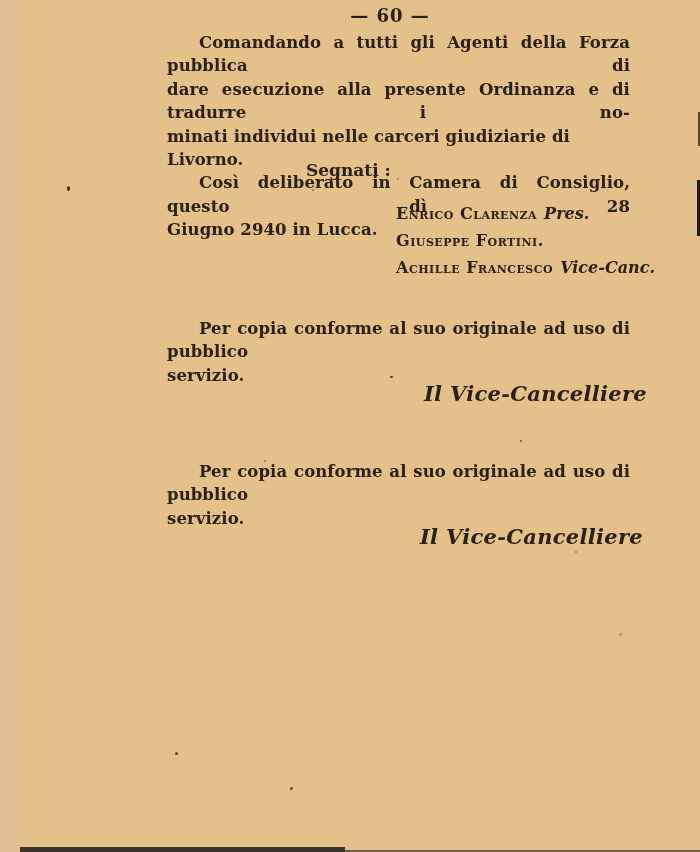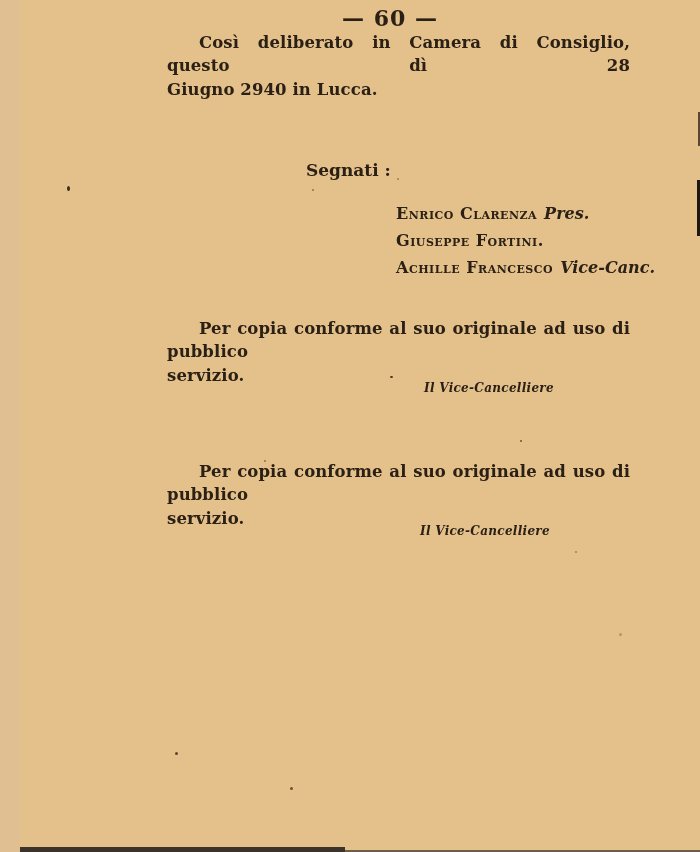--- a/index.html
+++ b/index.html
@@ -21,21 +21,21 @@
     position: absolute;
     left: 0; top: 0;
     width: 20px; height: 852px;
     background: var(--paper-gutter, #e0bf93);
   }
   .page-number {
     position: absolute;
     left: 165px; top: 5px;
     width: 450px;
     text-align: center;
-    font-size: 22px;
+    font-size: 18px;
     font-weight: bold;
     letter-spacing: 1px;
   }
   .text-block {
     position: absolute;
     left: 167px;
     width: 463px;
     font-size: 16.5px;
     font-weight: bold;
     line-height: 23.4px;
@@ -58,21 +58,21 @@
     left: 396px; top: 200px;
     line-height: 27px;
     font-size: 16px;
     font-weight: bold;
   }
   .sig-name { font-variant: small-caps; letter-spacing: 0.5px; }
   .sig-role { font-style: italic; margin-left: 7px; }
   .sig-role:empty { display: none; margin-left: 0; }
   .clerk-signature {
     position: absolute;
-    font-size: 12px;
+    font-size: 21px;
     font-weight: bold;
     font-style: italic;
     letter-spacing: 0.3px;
   }
   .clerk-1 { left: 424px; top: 381px; }
   .clerk-2 { left: 420px; top: 524px; }
   
   .bottom-band-left {
     position: absolute;
     left: 20px; top: 847px;
@@ -105,20 +105,25 @@
 </head>
 <body>
 
 <div class="page" style="--paper: #e4c08b; --paper-gutter: #e0bf93; --ink: #2b2015; --edge-dark: #3c332a;">
 
   <div class="gutter-strip"></div>
 
   <div class="page-number">— 60 —</div>
 
   <div class="text-block body-text">
+    <div>
+      <div class="line just indent">Comandando a tutti gli Agenti della Forza pubblica di</div>
+      <div class="line just">dare esecuzione alla presente Ordinanza e di tradurre i no-</div>
+      <div class="line">minati individui nelle carceri giudiziarie di Livorno.</div>
+    </div>
     <div>
       <div class="line just indent">Così deliberato in Camera di Consiglio, questo dì 28</div>
       <div class="line">Giugno 2940 in Lucca.</div>
     </div>
   </div>
 
   <div class="segnati">Segnati :</div>
 
   <div class="signature-list">
     <div>

